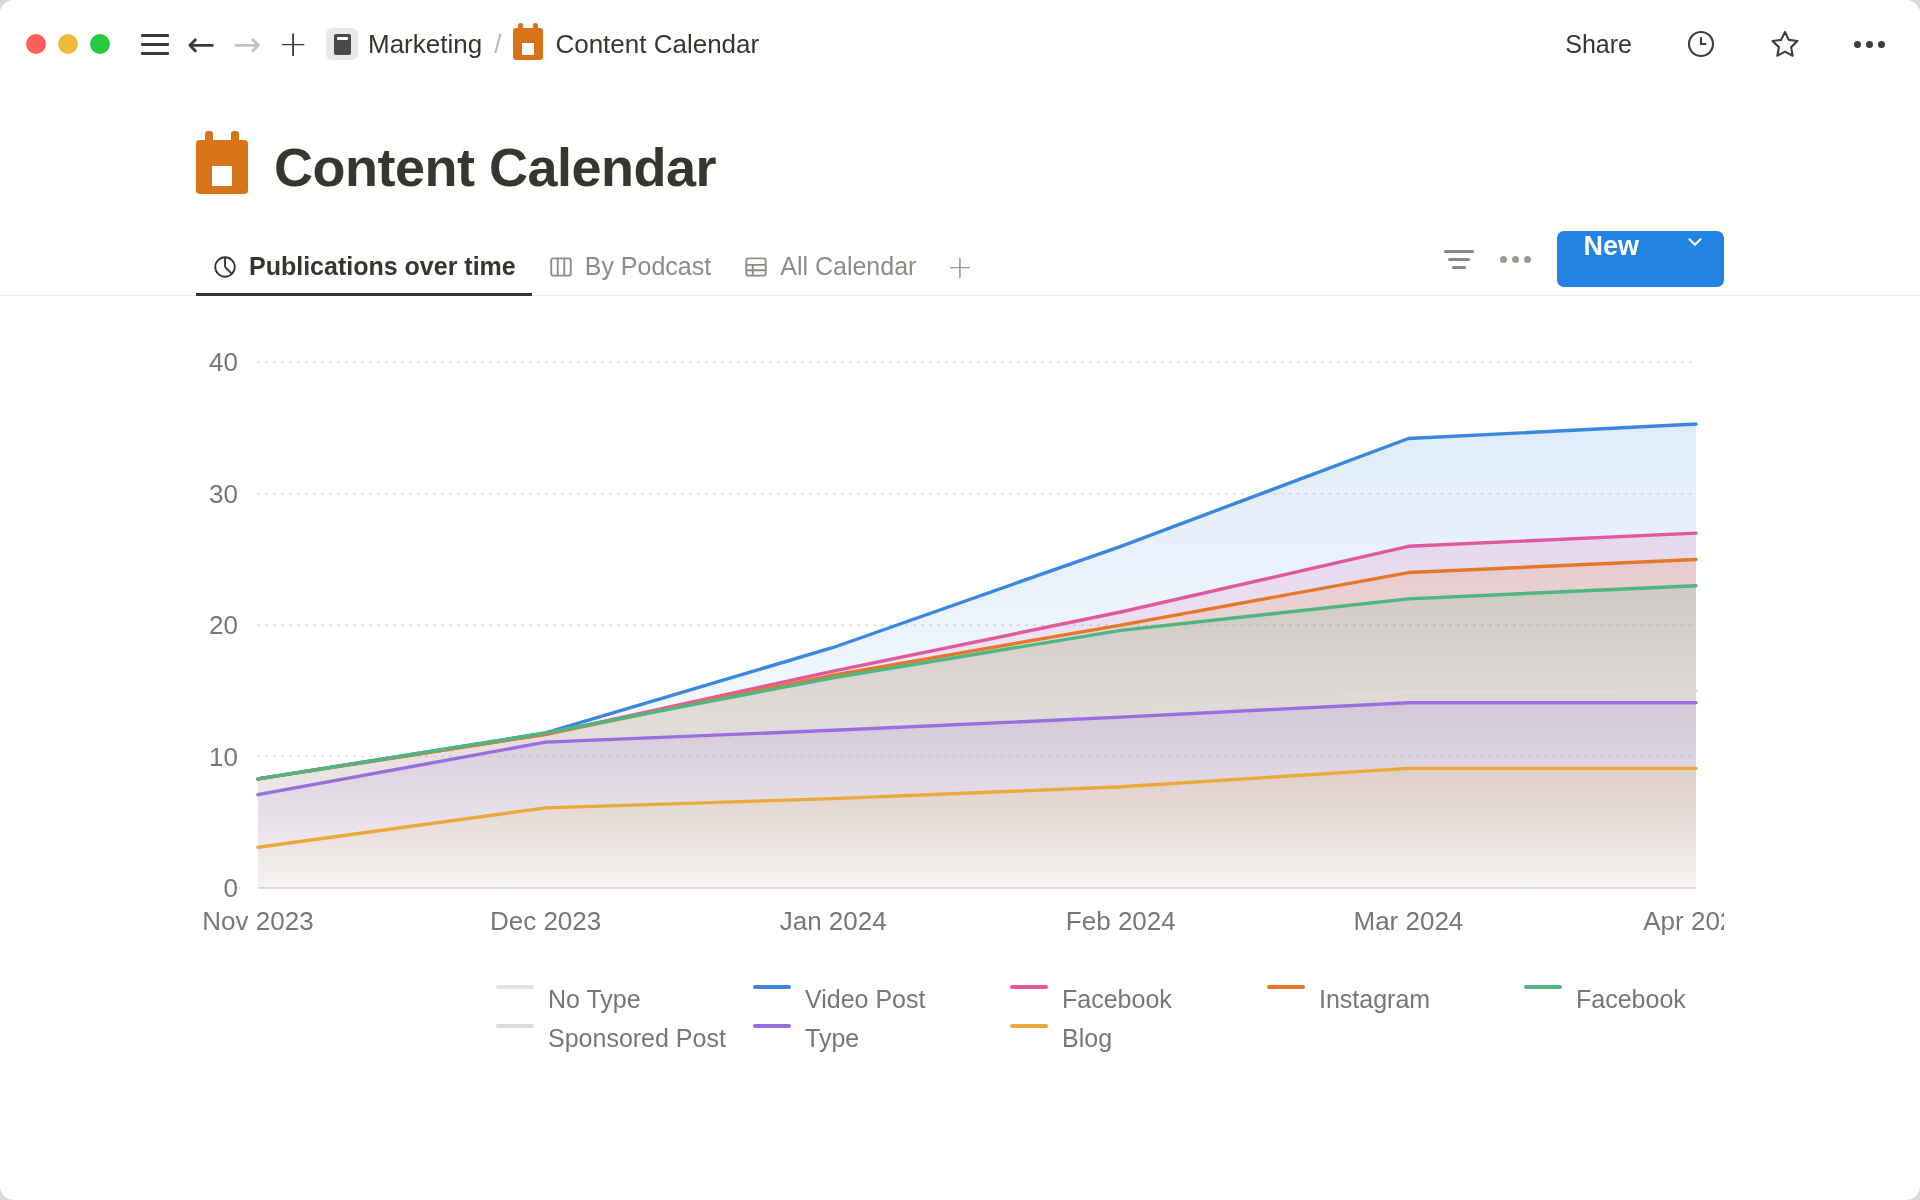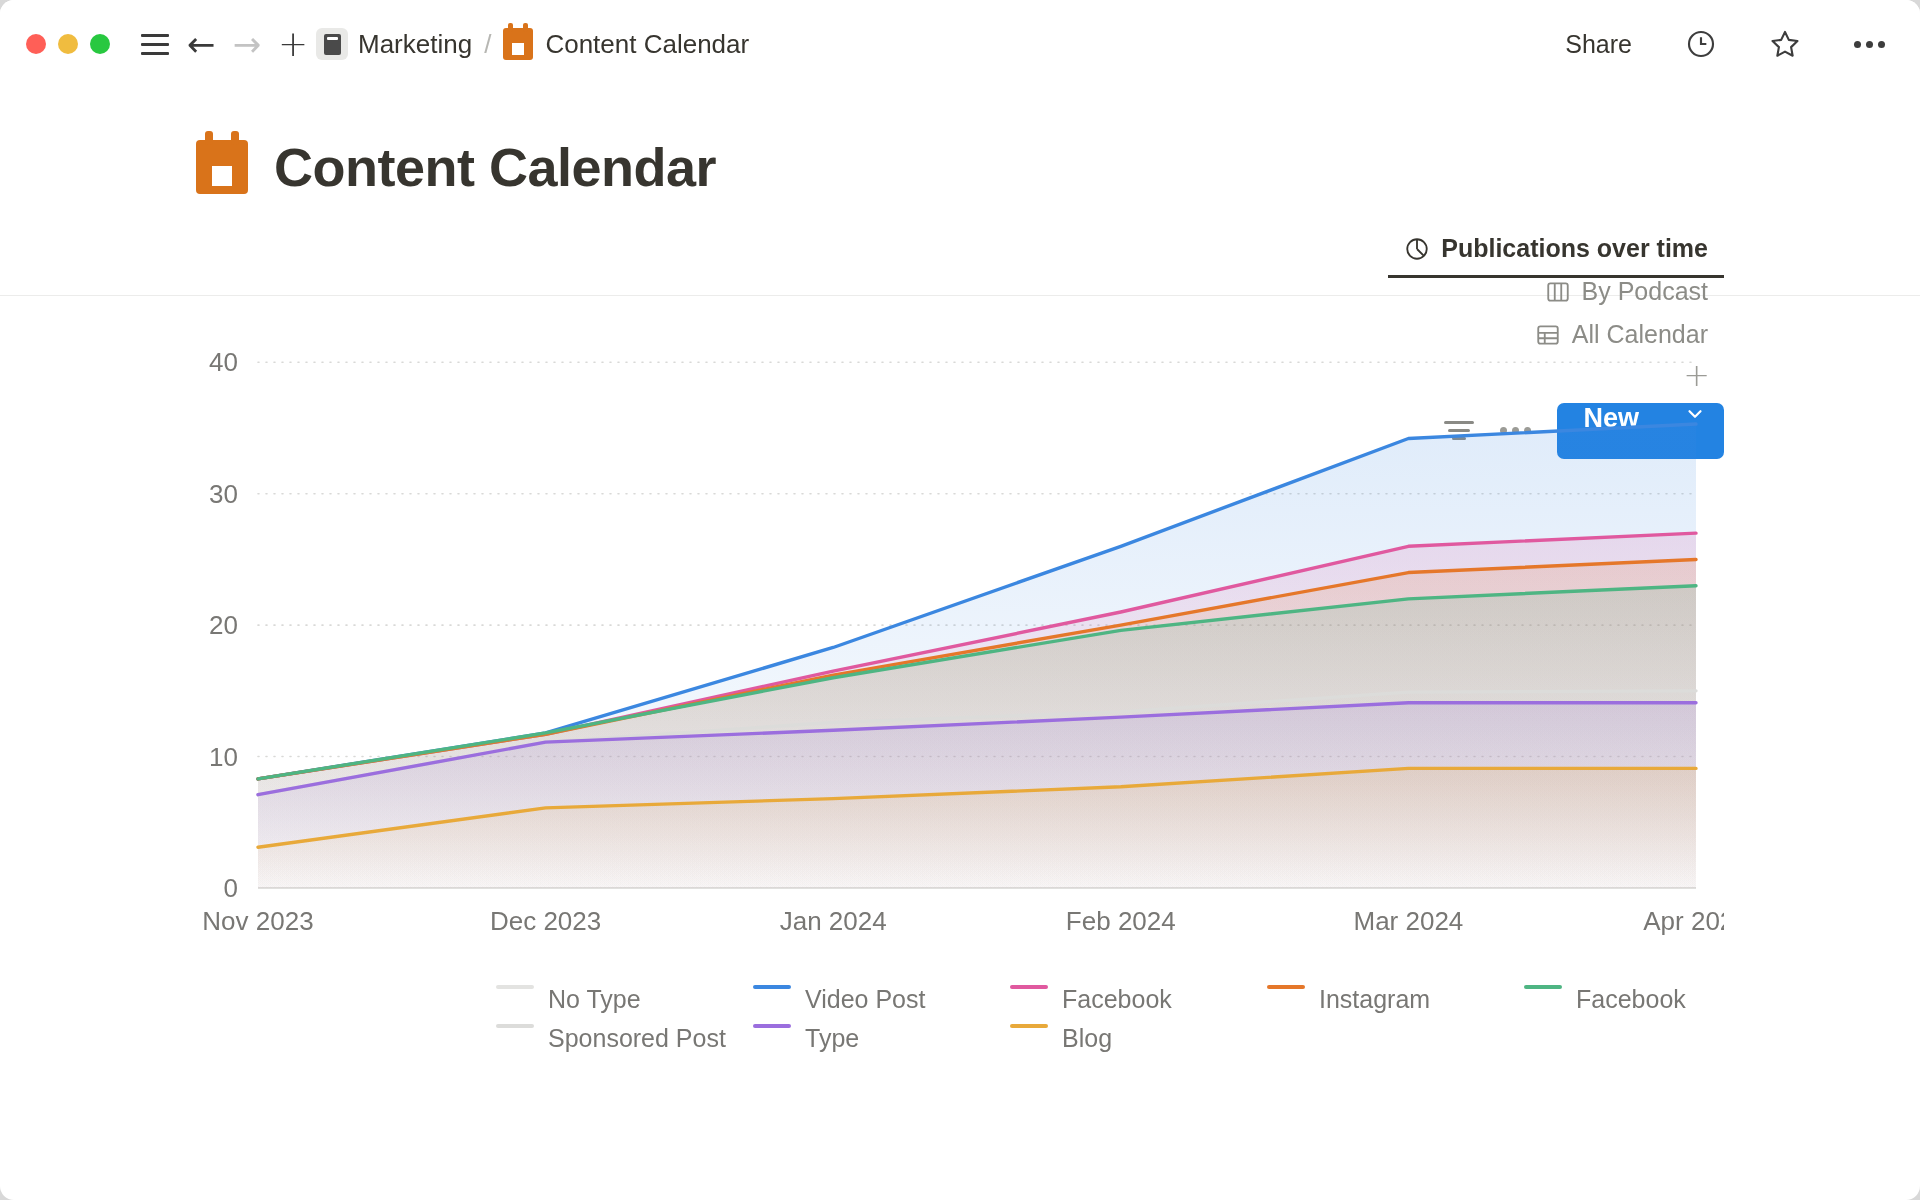--- a/index.html
+++ b/index.html
@@ -120,21 +120,20 @@
   }
 
   
   .tabs-row {
     display: flex; align-items: flex-end;
     margin: 36px 0 0 0;
     padding: 0 196px 0 196px;
     border-bottom: 1px solid #ececeb;
     position: relative;
     height: 62px;
-    flex-direction: column;
   }
   .tab {
     display: flex; align-items: center; gap: 11px;
     padding: 0 16px 14px 16px;
     font-size: 25px;
     color: #8c8c87;
     position: relative;
     white-space: nowrap;
   }
   .tab.active { color: #37352f; font-weight: bold; }
@@ -216,21 +215,21 @@
     <div class="iconbtn">
       <span class="navarrow">←</span>
     </div>
     <div class="iconbtn">
       <span class="navarrow dim">→</span>
     </div>
     <div class="iconbtn">
       <span class="plusicon">+</span>
     </div>
 
-    <div style="display:flex;align-items:center;">
+    <div style="display:flex;align-items:center;margin-left:10px;">
       <span class="crumbchip">
           <span class="inner"></span>
         </span>
       <span class="crumbtext">Marketing</span>
       <span class="crumbsep">/</span>
       <span class="calicon">
           <span class="hole"></span>
         </span>
       <span class="crumbtext">Content Calendar</span>
     </div>

